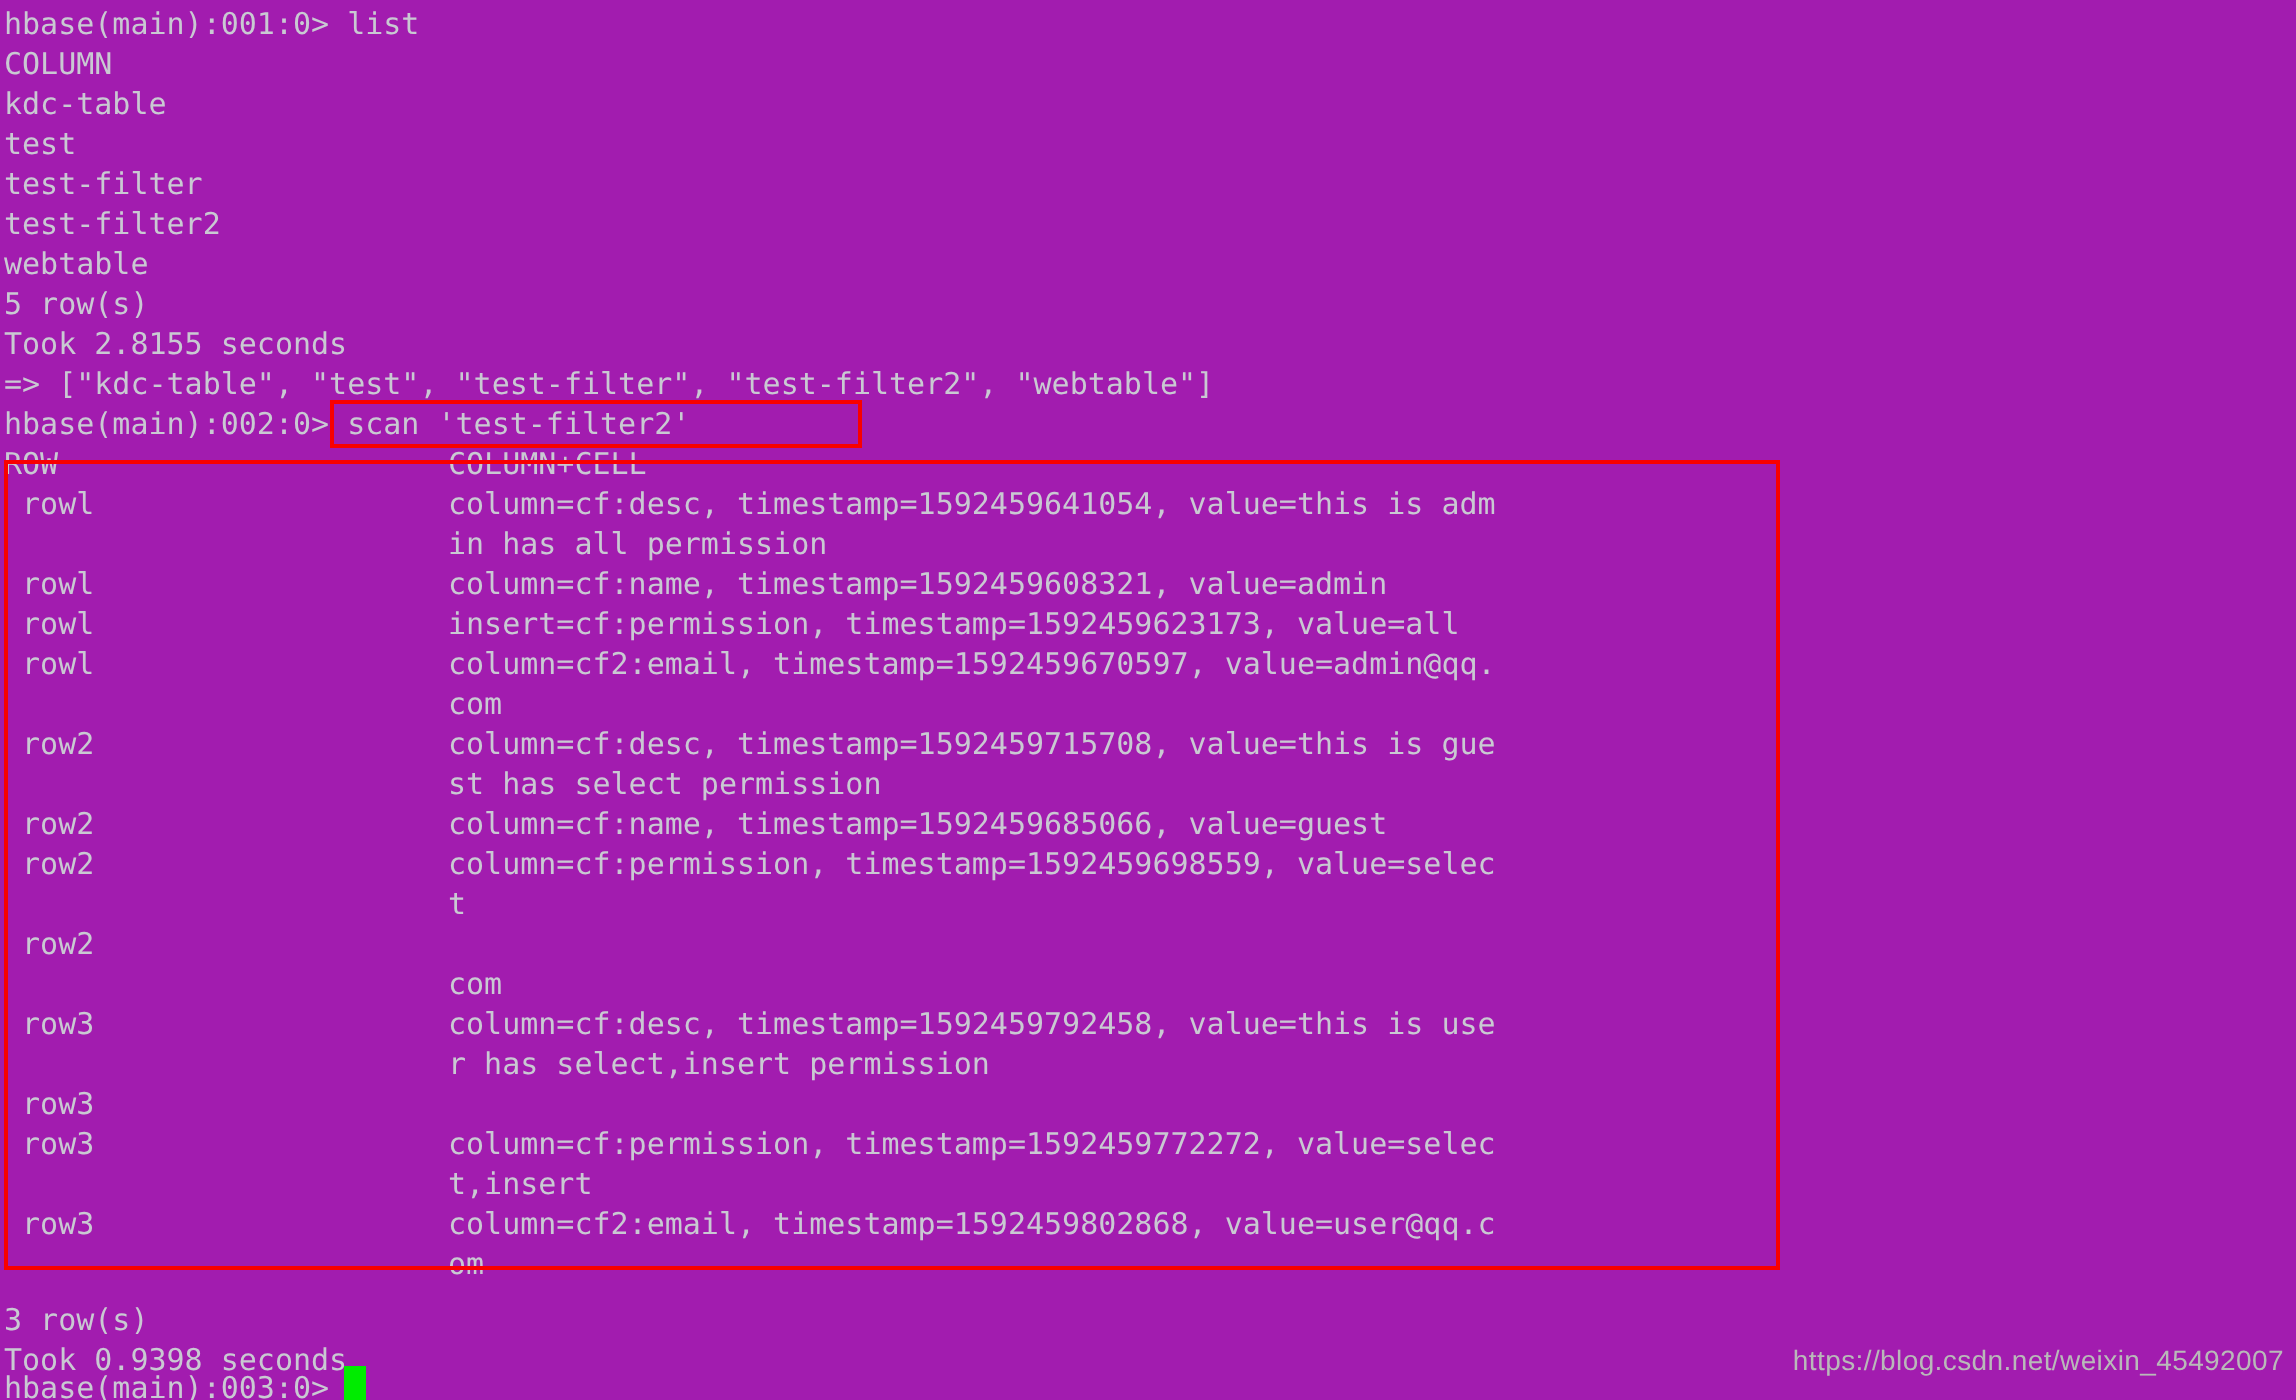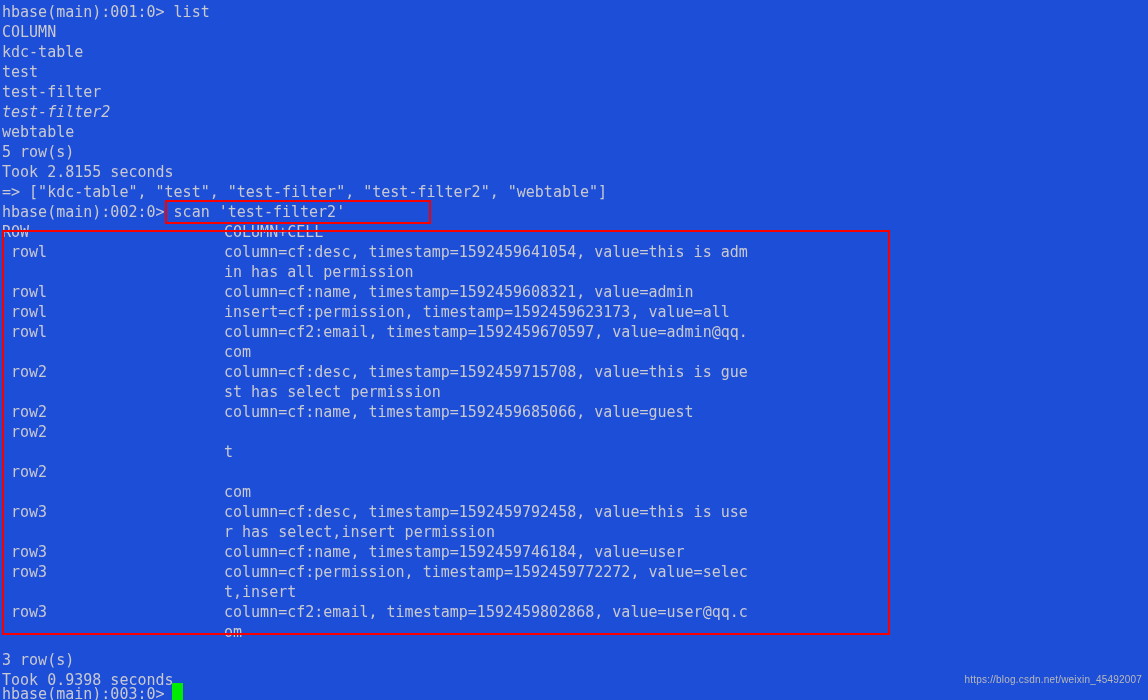--- a/index.html
+++ b/index.html
@@ -4,21 +4,21 @@
 <style>
   * { margin:0; padding:0; box-sizing:border-box; }
   html, body {
     width:1148px; height:700px;
     background:#000000;
     overflow:hidden;
   }
   #terminal {
     position:relative;
     width:1148px; height:700px;
-    background:#1d4ed8;
+    background:#a21caf;
     font-family:"DejaVu Sans Mono","Liberation Mono",monospace;
     font-size:15px;
     line-height:20px;
     color:#c9c9d2;
     letter-spacing:0px;
     padding-left:16px;
   }
   .line {
     position:absolute;
     left:2px;
@@ -50,37 +50,37 @@
   #cursor {
     position:absolute;
     background:#00ec00;
     width:11px; height:17px;
   }
   #watermark {
     position:absolute;
     right:6px;
     color:#b9b9b9;
     font-family:"Liberation Sans","DejaVu Sans",sans-serif;
-    font-size:10px;
+    font-size:14px;
     white-space:pre;
     letter-spacing:0.2px;
   }
 </style>
 </head>
 <body>
 
 <div id="terminal">
 
   <div id="plain-lines">
       <div class="line" style="top: 2px;">hbase(main):001:0&gt; list</div>
       <div class="line" style="top: 22px;">COLUMN</div>
       <div class="line" style="top: 42px;">kdc-table</div>
       <div class="line" style="top: 62px;">test</div>
       <div class="line" style="top: 82px;">test-filter</div>
-      <div class="line" style="top: 102px; font-style: italic;">test-filter2</div>
+      <div class="line" style="top: 102px;">test-filter2</div>
       <div class="line" style="top: 122px;">webtable</div>
       <div class="line" style="top: 142px;">5 row(s)</div>
       <div class="line" style="top: 162px; text-align: center;">Took 2.8155 seconds</div>
       <div class="line" style="top: 182px;">=&gt; ["kdc-table", "test", "test-filter", "test-filter2", "webtable"]</div>
       <div class="line" style="top: 202px;">hbase(main):002:0&gt; scan 'test-filter2'</div>
       <div class="line" style="top: 650px;">3 row(s)</div>
       <div class="line" style="top: 670px;">Took 0.9398 seconds</div>
       <div class="line" style="top: 684px;">hbase(main):003:0&gt;</div>
     </div>
 
@@ -92,27 +92,27 @@
   <div id="scan-rows">
       <div class="rowline" style="top: 242px;"><span class="col-row"> rowl</span><span class="col-cell">column=cf:desc, timestamp=1592459641054, value=this is adm</span></div>
       <div class="rowline" style="top: 262px;"><span class="col-row"></span><span class="col-cell">in has all permission</span></div>
       <div class="rowline" style="top: 282px;"><span class="col-row"> rowl</span><span class="col-cell">column=cf:name, timestamp=1592459608321, value=admin</span></div>
       <div class="rowline" style="top: 302px;"><span class="col-row"> rowl</span><span class="col-cell">insert=cf:permission, timestamp=1592459623173, value=all</span></div>
       <div class="rowline" style="top: 322px;"><span class="col-row"> rowl</span><span class="col-cell">column=cf2:email, timestamp=1592459670597, value=admin@qq.</span></div>
       <div class="rowline" style="top: 342px;"><span class="col-row"></span><span class="col-cell">com</span></div>
       <div class="rowline" style="top: 362px;"><span class="col-row"> row2</span><span class="col-cell">column=cf:desc, timestamp=1592459715708, value=this is gue</span></div>
       <div class="rowline" style="top: 382px;"><span class="col-row"></span><span class="col-cell">st has select permission</span></div>
       <div class="rowline" style="top: 402px;"><span class="col-row"> row2</span><span class="col-cell">column=cf:name, timestamp=1592459685066, value=guest</span></div>
-      <div class="rowline" style="top: 422px;"><span class="col-row"> row2</span></div>
+      <div class="rowline" style="top: 422px;"><span class="col-row"> row2</span><span class="col-cell">column=cf:permission, timestamp=1592459698559, value=selec</span></div>
       <div class="rowline" style="top: 442px;"><span class="col-row"></span><span class="col-cell">t</span></div>
       <div class="rowline" style="top: 462px;"><span class="col-row"> row2</span></div>
       <div class="rowline" style="top: 482px;"><span class="col-row"></span><span class="col-cell">com</span></div>
       <div class="rowline" style="top: 502px;"><span class="col-row"> row3</span><span class="col-cell">column=cf:desc, timestamp=1592459792458, value=this is use</span></div>
       <div class="rowline" style="top: 522px;"><span class="col-row"></span><span class="col-cell">r has select,insert permission</span></div>
-      <div class="rowline" style="top: 542px;"><span class="col-row"> row3</span><span class="col-cell">column=cf:name, timestamp=1592459746184, value=user</span></div>
+      <div class="rowline" style="top: 542px;"><span class="col-row"> row3</span></div>
       <div class="rowline" style="top: 562px;"><span class="col-row"> row3</span><span class="col-cell">column=cf:permission, timestamp=1592459772272, value=selec</span></div>
       <div class="rowline" style="top: 582px;"><span class="col-row"></span><span class="col-cell">t,insert</span></div>
       <div class="rowline" style="top: 602px;"><span class="col-row"> row3</span><span class="col-cell">column=cf2:email, timestamp=1592459802868, value=user@qq.c</span></div>
       <div class="rowline" style="top: 622px;"><span class="col-row"></span><span class="col-cell">om</span></div>
     </div>
 
   <div class="redbox" id="redbox-cmd" style="left: 165px; top: 200px; width: 266px; height: 24px; border-color: rgb(249, 0, 0);"></div>
   <div class="redbox" id="redbox-out" style="left: 2px; top: 230px; width: 888px; height: 405px; border-color: rgb(249, 0, 0);"></div>
 
   <div id="cursor" style="left: 172px; top: 683px; background: rgb(0, 236, 0);"></div>

